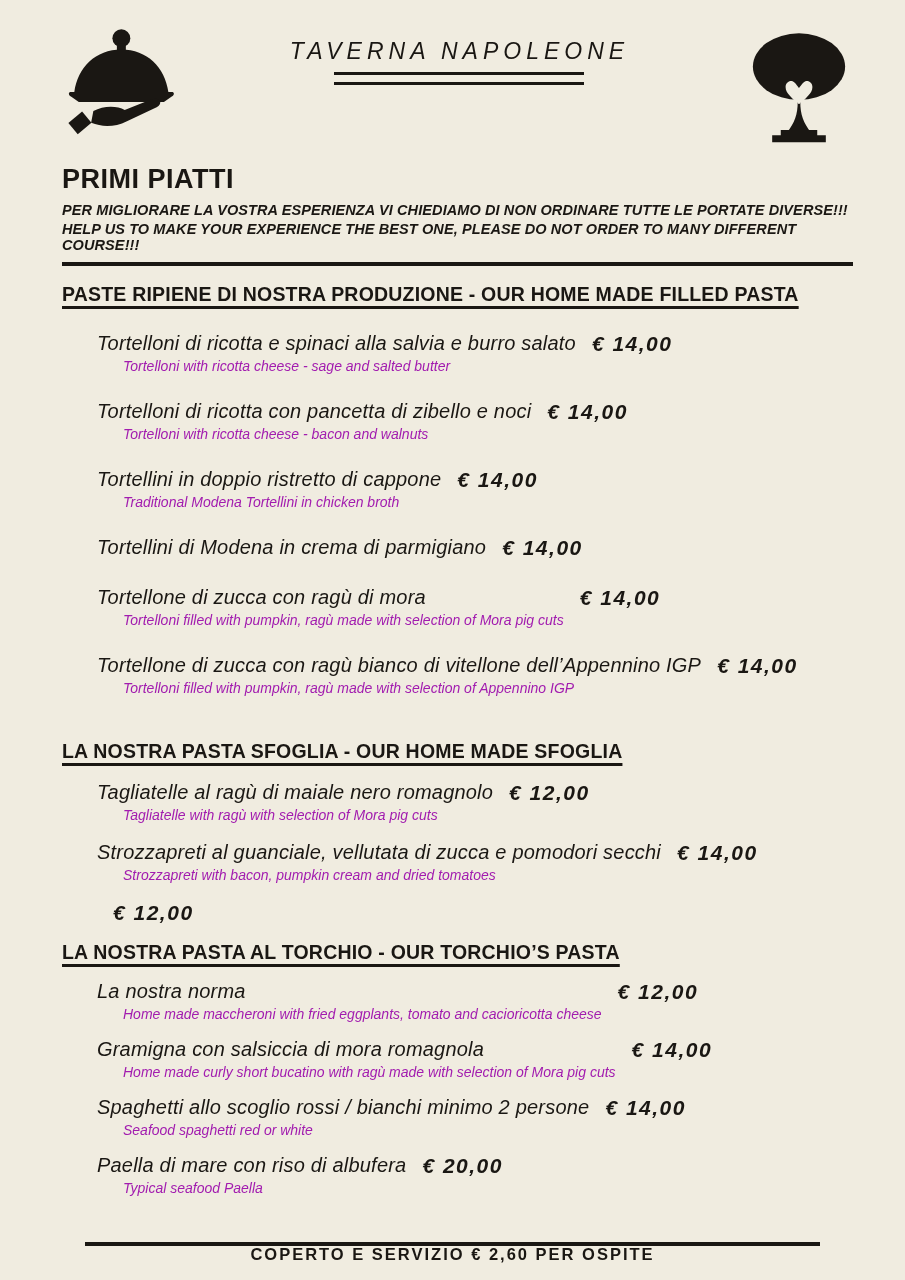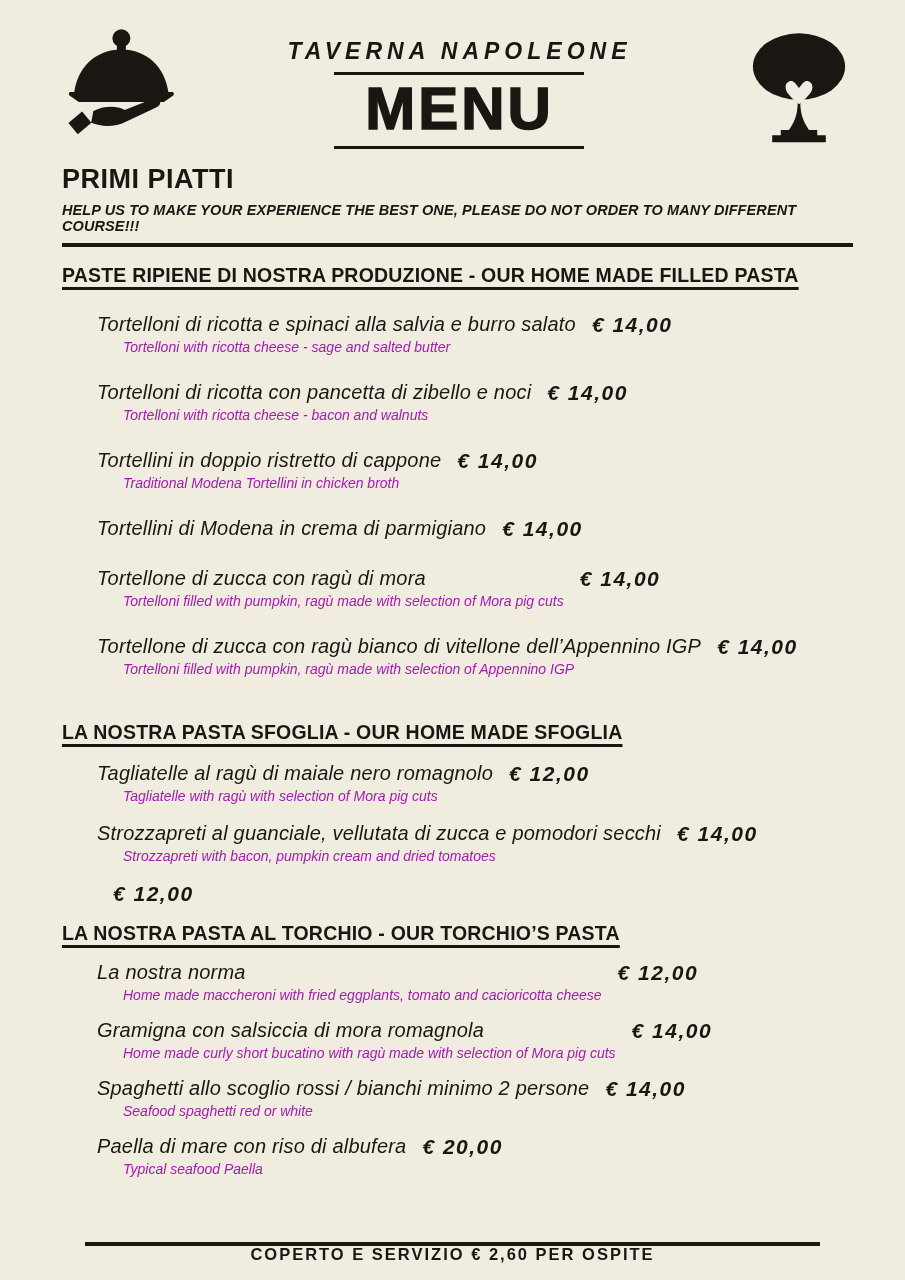--- a/index.html
+++ b/index.html
@@ -12,21 +12,21 @@
     font-family:"Liberation Sans", sans-serif;
     box-sizing:border-box;
     padding:28px 52px 0 62px;
     overflow:hidden;
   }
   
   .header { display:flex; justify-content:space-between; align-items:flex-start; height:122px; }
   .hdr-icon svg { display:block; }
   .title-block { text-align:center; margin-top:10px; }
   .brand {
-    font-size:23px; font-style:italic; font-weight:700;
+    font-size:23px; font-style:italic; font-weight:400;
     letter-spacing:5px; white-space:nowrap;
   }
   .rule { height:3px; background:#1a1713; width:250px; margin:7px auto 0; }
   .menu-title {
     font-size:60px; font-weight:700; line-height:1;
     letter-spacing:3px; margin-top:4px;
     -webkit-text-stroke:1.6px #1a1713;
   }
   .rule-bottom { margin-top:7px; }
   
@@ -68,36 +68,36 @@
           <path d="M53,19 C30,19 14,35 11,57 L8,57 C5.5,57 5.5,59.5 8,61 L15,66 L91,66 L98,61 C100.5,59.5 100.5,57 98,57 L95,57 C92,35 76,19 53,19 Z"></path>
           <path d="M28,74 C37,69 49,69 56,73 L80,63.5 C87,61 91,67 84.5,70.5 L58,83 C47,88.5 36,88.5 26,84.5 Z"></path>
           <rect x="8" y="78" width="16" height="13" transform="rotate(-40 16 84.5)"></rect>
         </g>
       </svg>
     </span>
 
     <div class="title-block">
       <div class="brand">TAVERNA NAPOLEONE</div>
       <div class="rule rule-top"></div>
-      <div class="menu-title">MENU</div>
       <div class="rule rule-bottom"></div>
     </div>
 
     <span class="hdr-icon">
       <svg width="108" height="118" viewBox="0 0 100 110" aria-hidden="true">
         <ellipse cx="50" cy="36" rx="43" ry="31" fill="#1a1713"></ellipse>
         <path d="M50,73 C44,64 37.5,62 37.5,55 C37.5,50 43,47.5 46,51 C48,53 50,56 50,56 C50,56 52,53 54,51 C57,47.5 62.5,50 62.5,55 C62.5,62 56,64 50,73 Z" fill="#f0ece0"></path>
         <path d="M48.8,69 C48.8,80 46,89 38.5,97.5 L61.5,97.5 C54,89 51.2,80 51.2,69 C50.8,71.5 49.2,71.5 48.8,69 Z" fill="#1a1713"></path>
         <path d="M33,95 L67,95 L67,100 L75,100 L75,106.5 L25,106.5 L25,100 L33,100 Z" fill="#1a1713"></path>
       </svg>
     </span>
   </header>
 
   <section class="intro">
     <h1 class="intro-heading">PRIMI PIATTI</h1>
+    <p class="notice">PER MIGLIORARE LA VOSTRA ESPERIENZA VI CHIEDIAMO DI NON ORDINARE TUTTE LE PORTATE DIVERSE!!!</p>
     <p class="notice">HELP US TO MAKE YOUR EXPERIENCE THE BEST ONE, PLEASE DO NOT ORDER TO MANY DIFFERENT COURSE!!!</p>
   </section>
   <div class="thick-rule"></div>
 
   <section class="menu-section sec-1">
     <h2 class="section-heading">PASTE RIPIENE DI NOSTRA PRODUZIONE - OUR HOME MADE FILLED PASTA</h2>
 
     <div class="item">
       <div class="item-text">
         <div class="item-name">Tortelloni di ricotta e spinaci alla salvia e burro salato</div>

